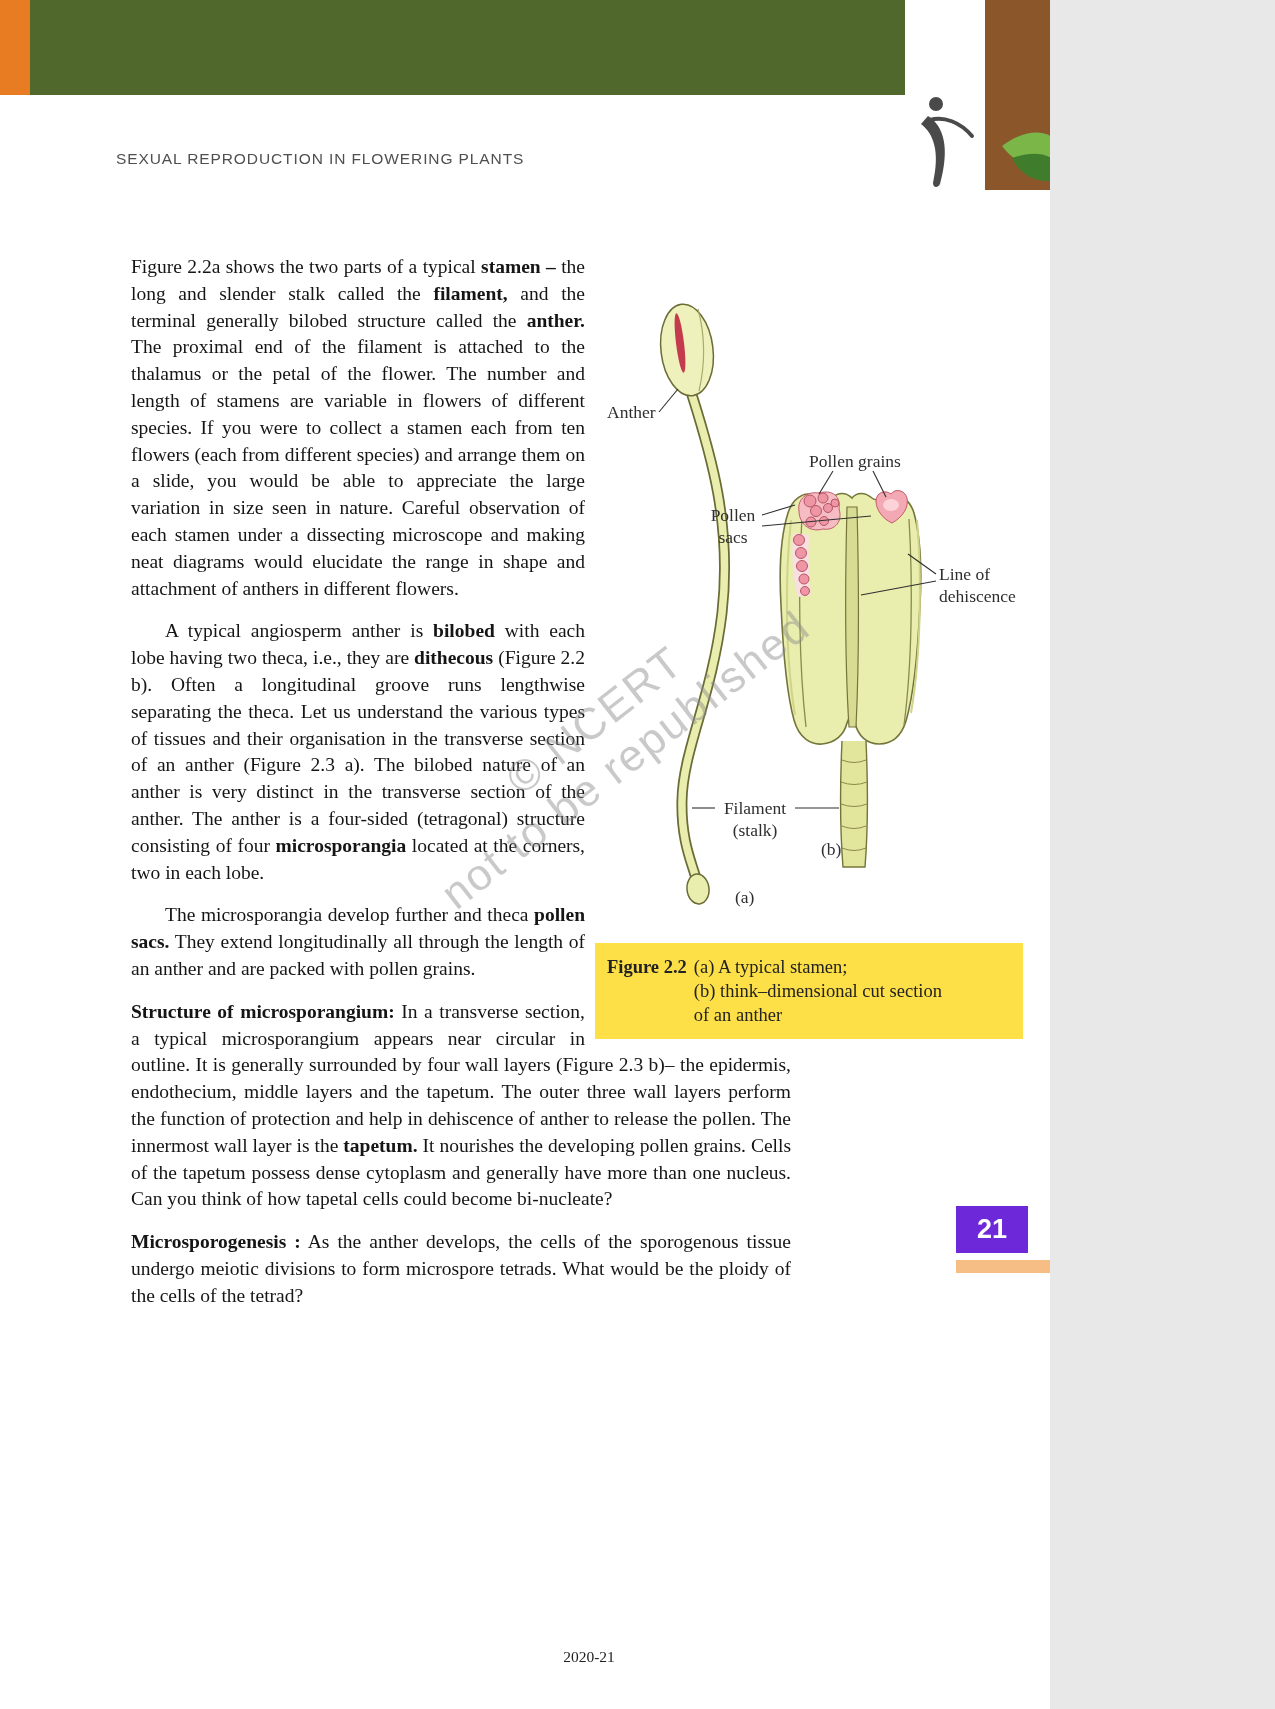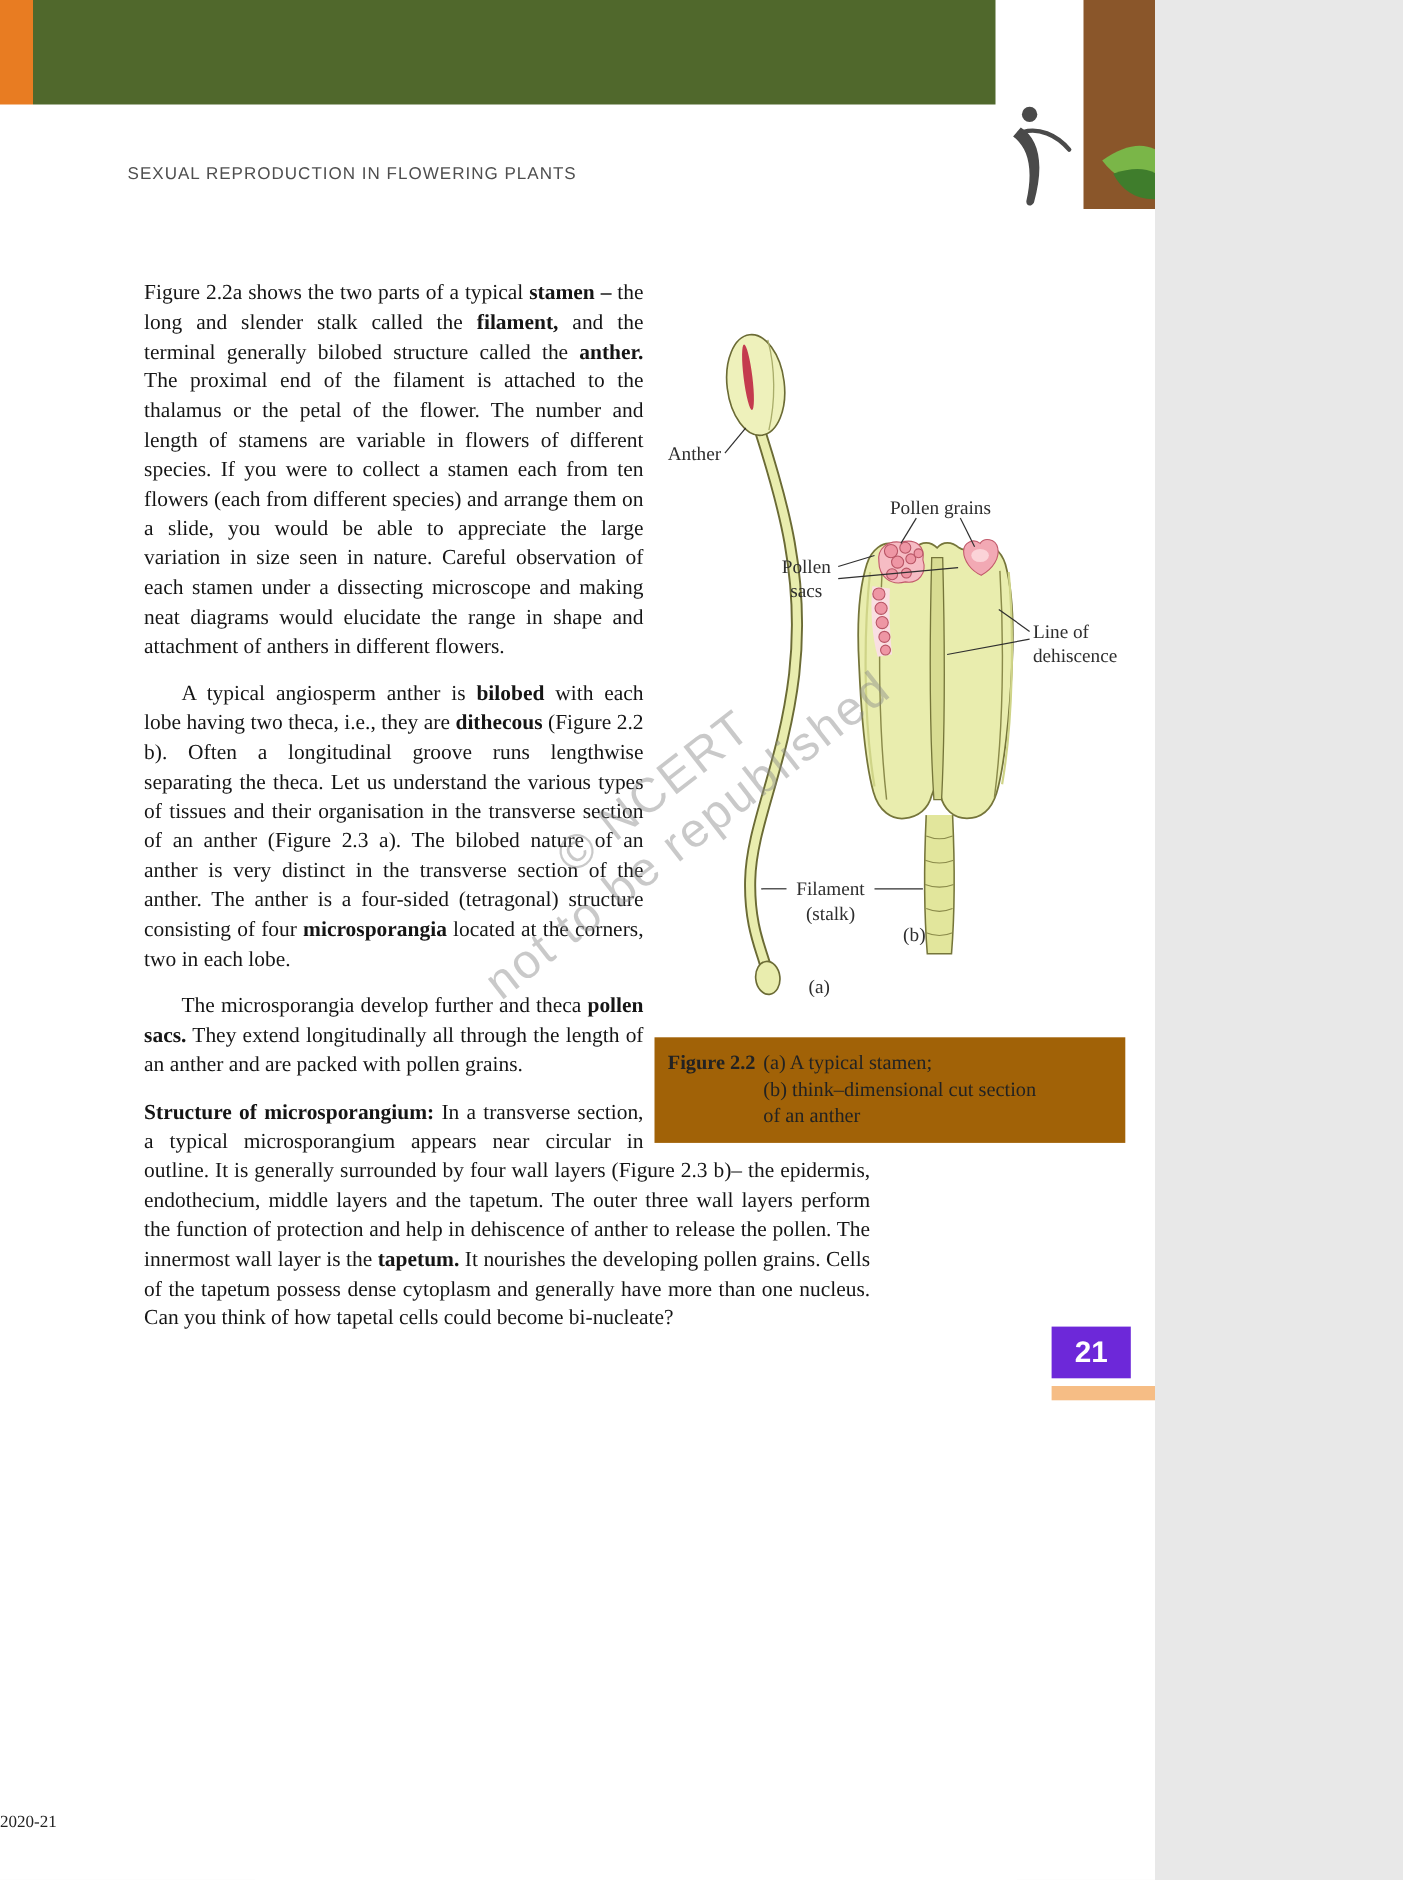--- a/index.html
+++ b/index.html
@@ -27,36 +27,36 @@
   .para{margin:16px;}
   .indent{text-indent:34px;}
   .gap{margin-top:7px;}
   .b{font-weight:bold;}
   .i{}
 
   
   .fig-svg{position:absolute;left:595px;top:295px;width:430px;height:650px;z-index:2;}
   .fig-svg text{font-family:"Liberation Serif", serif;font-size:17.5px;fill:#2e2e2e;}
   .fig-caption{position:absolute;left:595px;top:943px;width:428px;box-sizing:border-box;
-      background:#a16207;padding:12px 10px 12px 12px;display:flex;z-index:2;
+      background:#fde047;padding:12px 10px 12px 12px;display:flex;z-index:2;
       font-size:18.5px;line-height:24px;color:#222222;}
   .caption-label{font-weight:bold;white-space:nowrap;margin-right:7px;}
 
   
   .watermark{position:absolute;left:330px;top:690px;width:560px;z-index:4;pointer-events:none;
       transform:rotate(-38deg);text-align:center;color:#8a8a8a;opacity:0.45;
       font-family:"Liberation Sans", sans-serif;font-size:44px;letter-spacing:2px;}
   .watermark div{white-space:nowrap;}
 
   
   .page-tab{position:absolute;left:956px;top:1206px;width:72px;height:47px;background:#6d28d9;z-index:2;
       display:flex;align-items:center;justify-content:center;
       font-family:"Liberation Sans", sans-serif;font-size:27px;font-weight:bold;color:#ffffff;}
   .page-tab-strip{position:absolute;left:956px;top:1260px;width:319px;height:13px;background:#f6bd85;z-index:2;}
-  .footer{position:absolute;left:0;top:1648px;width:1178px;z-index:2;
+  .footer{position:absolute;left:0;top:1648px;width:1178px;text-align:center;z-index:2;
       font-size:15.5px;color:#222222;}
 </style>
 </head>
 <body>
 
 <div class="page">
 
   <div class="band-orange"></div>
   <div class="band-green"></div>
   <div class="band-brown"></div>
@@ -74,20 +74,21 @@
   </div>
 
   <div class="running-header">SEXUAL REPRODUCTION IN FLOWERING PLANTS</div>
 
   <div class="body-text">
     <div class="fig-spacer"></div>
     <p class="para"><span>Figure 2.2a shows the two parts of a typical </span><span class="b">stamen – </span><span>the long and slender stalk called the </span><span class="b">filament,</span><span> and the terminal generally bilobed structure called the </span><span class="b">anther.</span><span> The proximal end of the filament is attached to the thalamus or the petal of the flower. The number and length of stamens are variable in flowers of different species.  If you were to collect a stamen each from ten flowers (each from different species) and arrange them on a slide, you would be able to appreciate the large variation in size seen in nature.  Careful observation of each stamen under a dissecting microscope and making neat diagrams would elucidate the range in shape and attachment of anthers in different flowers.</span></p>
     <p class="para indent"><span>A typical angiosperm anther is </span><span class="b">bilobed</span><span> with each lobe having two theca, i.e., they are </span><span class="b">dithecous</span><span> (Figure 2.2 b). Often a longitudinal groove runs lengthwise separating the theca. Let us understand the various types of tissues and their organisation in the transverse section of an anther (Figure 2.3 a). The bilobed nature of an anther is very distinct in the transverse section of the anther. The anther is a four-sided (tetragonal) structure consisting of four </span><span class="b">microsporangia</span><span> located at the corners, two in each lobe.</span></p>
     <p class="para indent"><span>The microsporangia develop further and theca </span><span class="b">pollen sacs.</span><span> They extend longitudinally all through the length of an anther and are packed with pollen grains.</span></p>
     <p class="para gap"><span class="b">Structure of microsporangium:</span><span> In a transverse section, a typical microsporangium appears near circular in outline.  It is generally surrounded by four wall layers (Figure 2.3 b)– the epidermis, endothecium, middle layers and the tapetum. The outer three wall layers perform the function of protection and help in dehiscence of anther to release the pollen.  The innermost wall layer is the </span><span class="b">tapetum.</span><span>  It nourishes the developing pollen grains.  Cells of the tapetum possess dense cytoplasm and generally have more than one nucleus.  </span><span class="i">Can you think of how tapetal cells could become bi-nucleate?</span></p>
+    <p class="para gap"><span class="b">Microsporogenesis :</span><span> As the anther develops, the cells of the sporogenous tissue undergo meiotic divisions to form microspore tetrads.  </span><span class="i">What would be the ploidy of the cells of the tetrad?</span></p>
   </div>
 
   <svg class="fig-svg" viewBox="0 0 430 650">
 
     <g>
       <path d="M 97 100 C 116 160, 137 230, 127 318 C 117 402, 88 455, 87 505 C 86 544, 96 566, 100 580" fill="none" stroke="#6b6b35" stroke-width="11" stroke-linecap="round"></path>
       <path d="M 97 100 C 116 160, 137 230, 127 318 C 117 402, 88 455, 87 505 C 86 544, 96 566, 100 580" fill="none" stroke="#e9edae" stroke-width="7.5" stroke-linecap="round"></path>
       <ellipse cx="103" cy="594" rx="11" ry="15" transform="rotate(-6 103 594)" fill="#e9edae" stroke="#6b6b35" stroke-width="1.5"></ellipse>
       <ellipse cx="92" cy="55" rx="26" ry="46" transform="rotate(-7 92 55)" fill="#eef1bb" stroke="#6b6b35" stroke-width="1.5"></ellipse>
       <ellipse cx="85" cy="48" rx="4" ry="30" transform="rotate(-7 85 48)" fill="#c43b4e"></ellipse>

